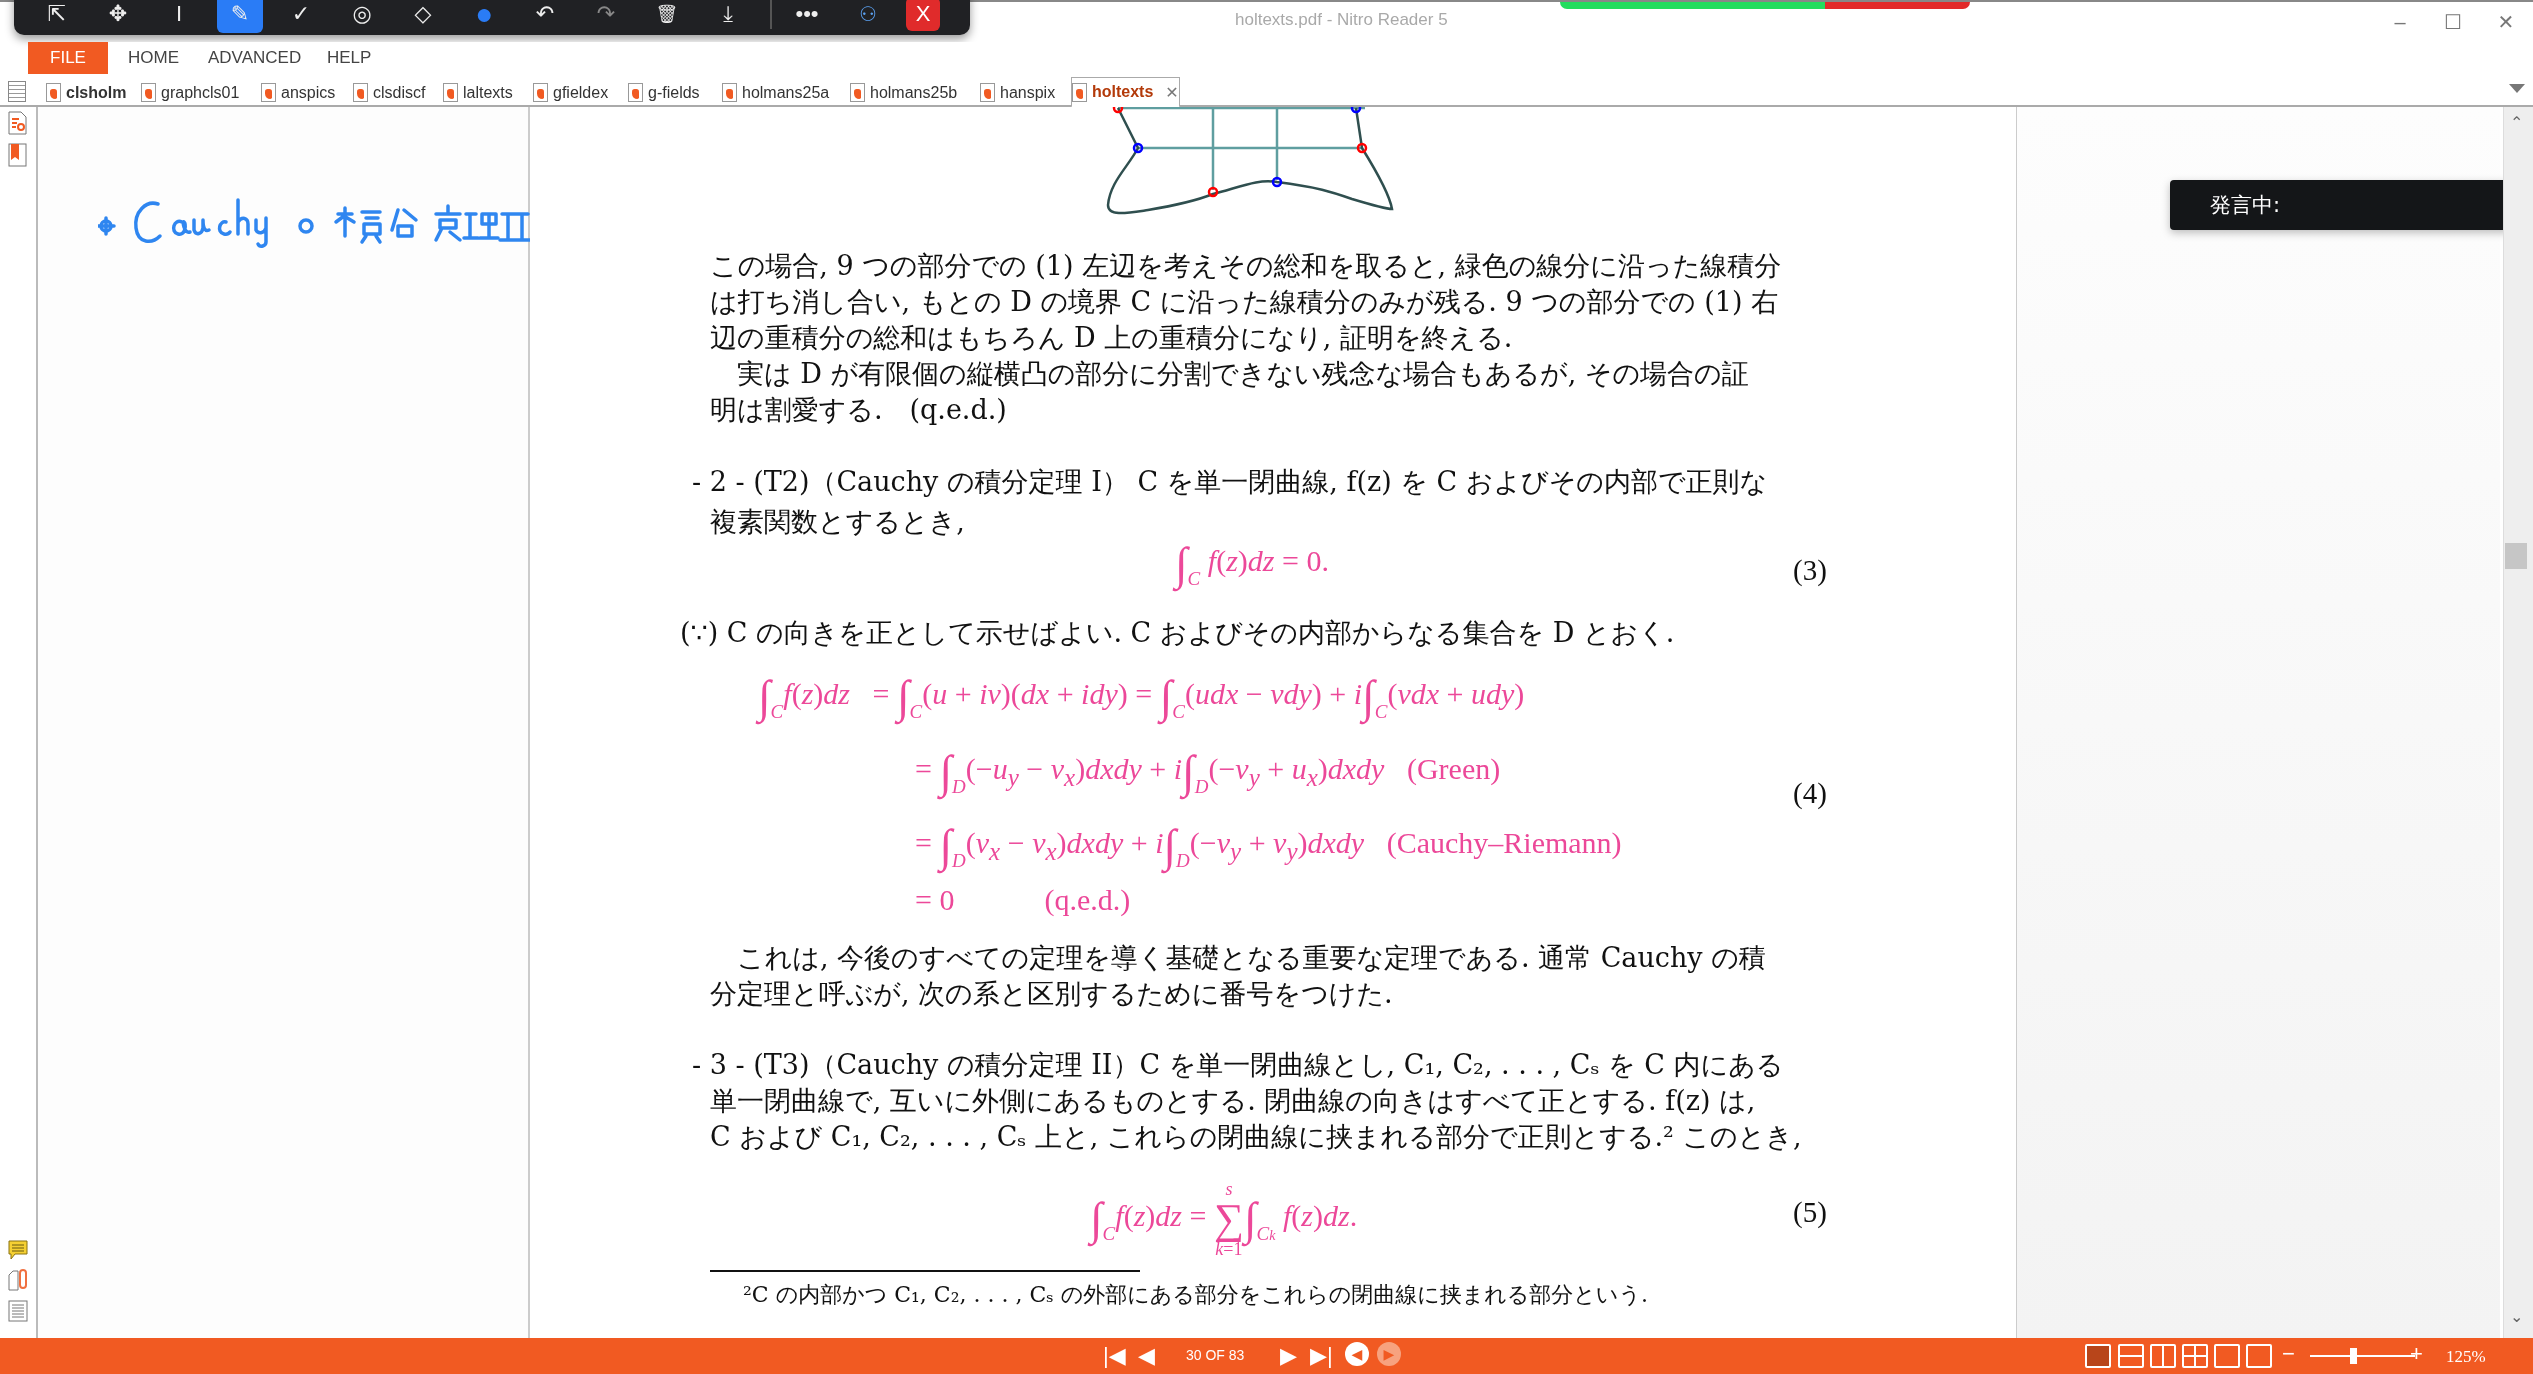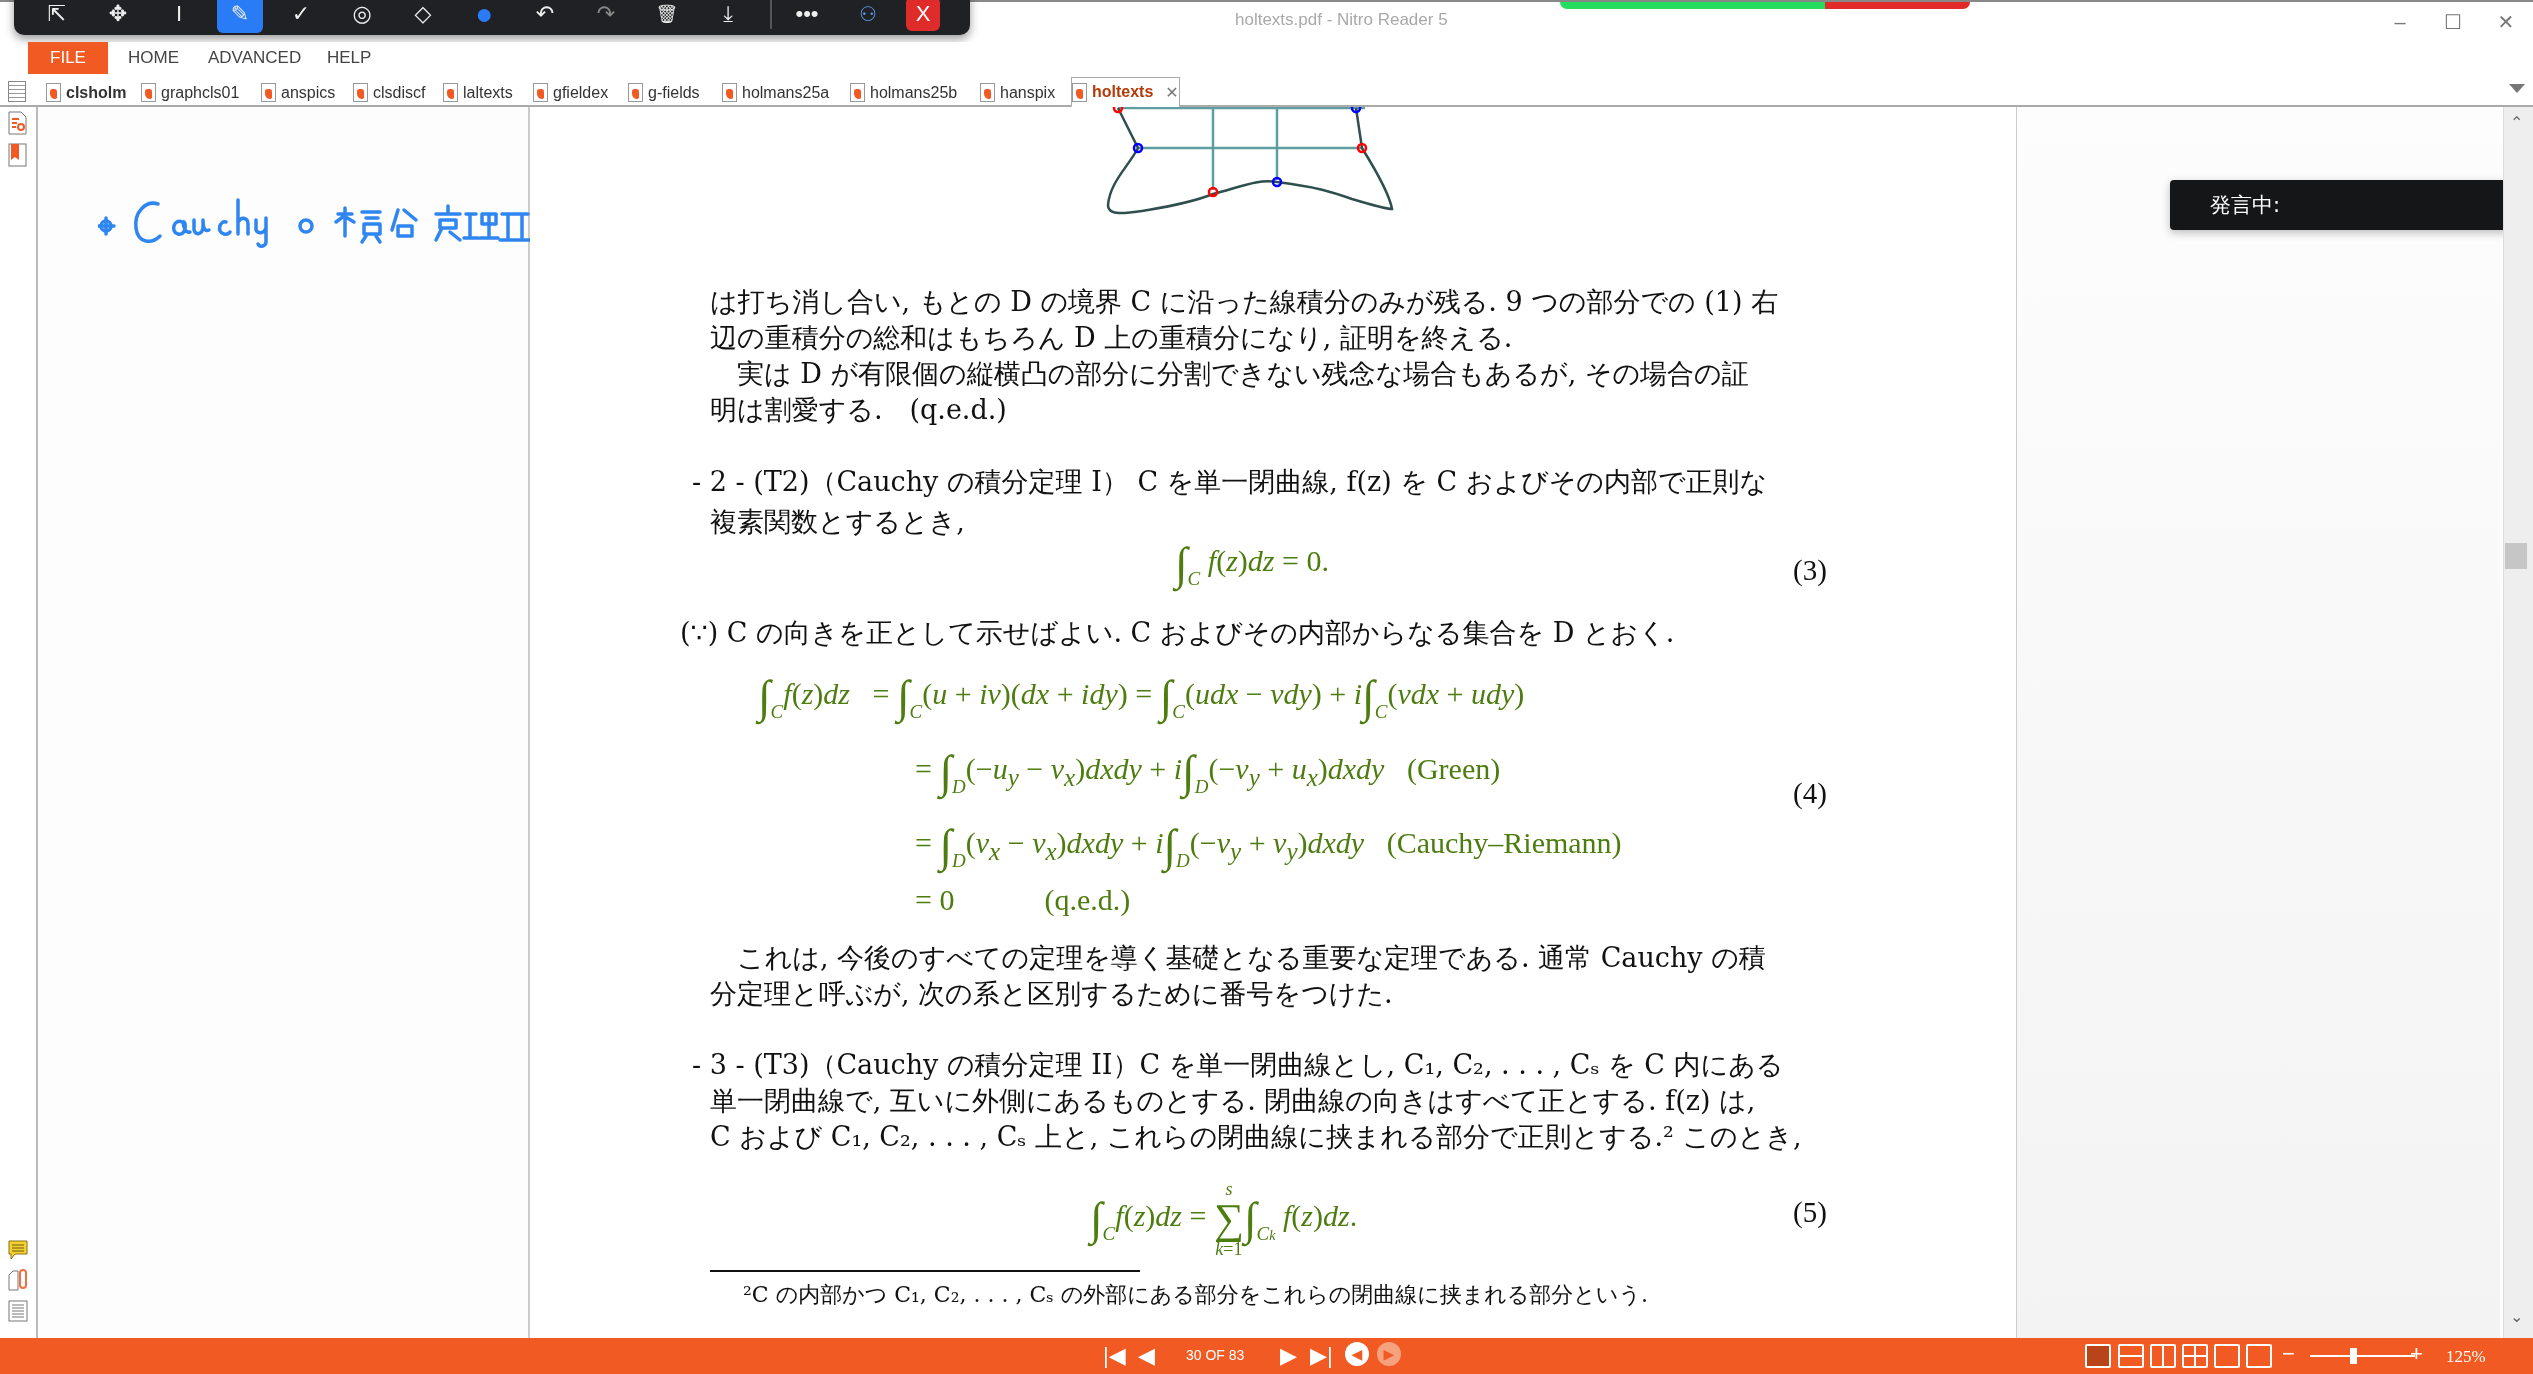--- a/index.html
+++ b/index.html
@@ -54,21 +54,21 @@
   #scrollbar { position: absolute; left: 2503px; top: 107px; width: 30px; height: 1231px; background: #eeeeee; border-left: 1px solid #ddd; }
   #scroll-thumb { position: absolute; left: 1px; top: 436px; width: 22px; height: 26px; background: #c6c6c6; }
   .scroll-arrow { position: absolute; left: 6px; color: #666; font-size: 16px; }
 
   
   #speech-box { position: absolute; left: 2170px; top: 180px; width: 342px; height: 50px; background: #141618; border-radius: 4px; box-shadow: 0 3px 8px rgba(0,0,0,0.25); color: #fff; font-size: 21px; line-height: 50px; padding-left: 40px; font-family: "DejaVu Sans", sans-serif; }
 
   
   .doc { position: absolute; font-family: "DejaVu Serif", "Liberation Serif", serif; font-size: 27px; color: #111; white-space: nowrap; }
   .eqn-num { position: absolute; font-family: "Liberation Serif", serif; font-size: 29px; color: #111; }
-  .math { position: absolute; font-family: "Liberation Serif", "DejaVu Serif", serif; font-size: 30px; color: #4d7c0f; white-space: nowrap; }
+  .math { position: absolute; font-family: "Liberation Serif", "DejaVu Serif", serif; font-size: 30px; color: #ec4899; white-space: nowrap; }
   .math i { font-style: italic; }
   .intg { font-size: 46px; vertical-align: -8px; font-style: normal; }
   .sub { font-size: 19px; vertical-align: -14px; font-style: italic; }
   #footnote-rule { position: absolute; left: 180px; top: 1163px; width: 430px; height: 2px; background: #111; }
   .footnote { font-size: 22px; }
 
   
   #statusbar { position: absolute; left: 0; top: 1338px; width: 2533px; height: 36px; background: #f15a22; color: #fff; }
   .nav-btn { position: absolute; top: 5px; color: #fff; font-size: 22px; }
   #page-indicator { position: absolute; left: 1186px; top: 9px; font-size: 14px; color: #fff; }
@@ -264,20 +264,21 @@
       <g fill="none" stroke-width="2.5">
         <circle cx="18" cy="1" r="4" stroke="#f00"></circle>
         <circle cx="256" cy="1" r="4" stroke="#00f"></circle>
         <circle cx="38" cy="41" r="4" stroke="#00f"></circle>
         <circle cx="262" cy="41" r="4" stroke="#f00"></circle>
         <circle cx="113" cy="85" r="4" stroke="#f00"></circle>
         <circle cx="177" cy="75" r="4" stroke="#00f"></circle>
       </g>
     </svg>
 
+    <div class="doc" style="left:180px;top:141px;">この場合, 9 つの部分での (1) 左辺を考えその総和を取ると, 緑色の線分に沿った線積分</div>
     <div class="doc" style="left:180px;top:177px;">は打ち消し合い, もとの D の境界 C に沿った線積分のみが残る. 9 つの部分での (1) 右</div>
     <div class="doc" style="left:180px;top:213px;">辺の重積分の総和はもちろん D 上の重積分になり, 証明を終える.</div>
     <div class="doc" style="left:180px;top:249px;">　実は D が有限個の縦横凸の部分に分割できない残念な場合もあるが, その場合の証</div>
     <div class="doc" style="left:180px;top:285px;">明は割愛する.　(q.e.d.)</div>
 
     <div class="doc" style="left:162px;top:357px;">- 2 - (T2)（Cauchy の積分定理 I）  C を単一閉曲線, f(z) を C およびその内部で正則な</div>
     <div class="doc" style="left:180px;top:397px;">複素関数とするとき,</div>
     <div class="math" style="left:645px;top:430px;">
       <span class="intg">∫</span><span class="sub">C</span> <i>f</i>(<i>z</i>)<i>dz</i> = 0.
     </div>

